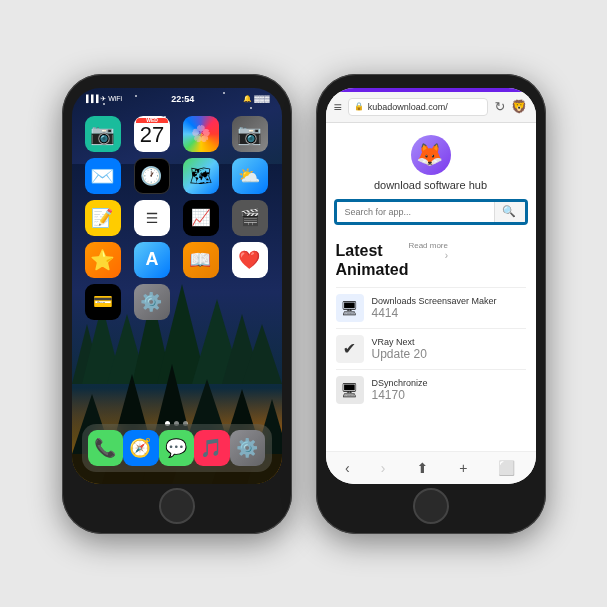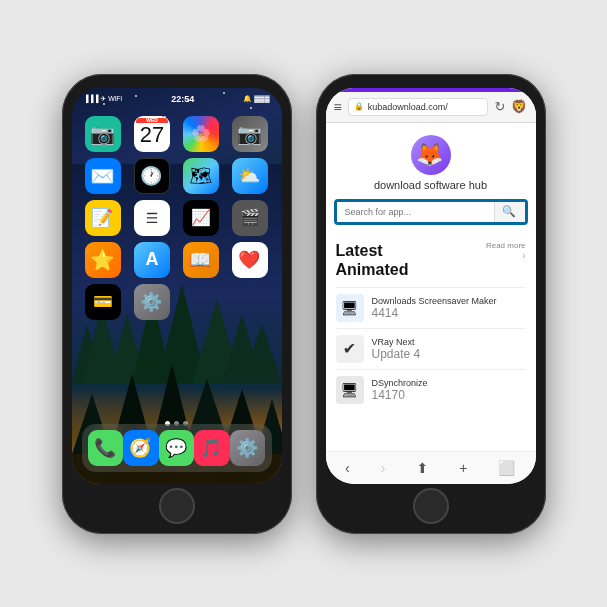--- a/index.html
+++ b/index.html
@@ -302,21 +302,20 @@
       cursor: pointer;
       font-size: 11px;
     }
 
     .latest-section {
       padding: 8px 10px 4px;
     }
 
     .latest-header {
       display: flex;
-      justify-content: space-between;
       align-items: flex-start;
     }
 
     .latest-title {
       font-size: 16px;
       font-weight: 700;
       color: #111;
       line-height: 1.2;
     }
 
@@ -647,21 +646,21 @@
                   <div class="download-sub">4414</div>
                 </div>
               </div>
 
               <div class="download-item">
                 <div class="download-thumb" style="background:#f0f0f0;">
                   <div class="thumb-placeholder" style="font-size:16px;color:#333;">✔</div>
                 </div>
                 <div class="download-info">
                   <div class="download-name">VRay Next</div>
-                  <div class="download-sub">Update 4</div>
+                  <div class="download-sub">Update 20</div>
                 </div>
               </div>
 
               <div class="download-item">
                 <div class="download-thumb" style="background:#e8e8e8;">
                   <div class="thumb-placeholder">🖥</div>
                 </div>
                 <div class="download-info">
                   <div class="download-name">DSynchronize</div>
                   <div class="download-sub">14170</div>

